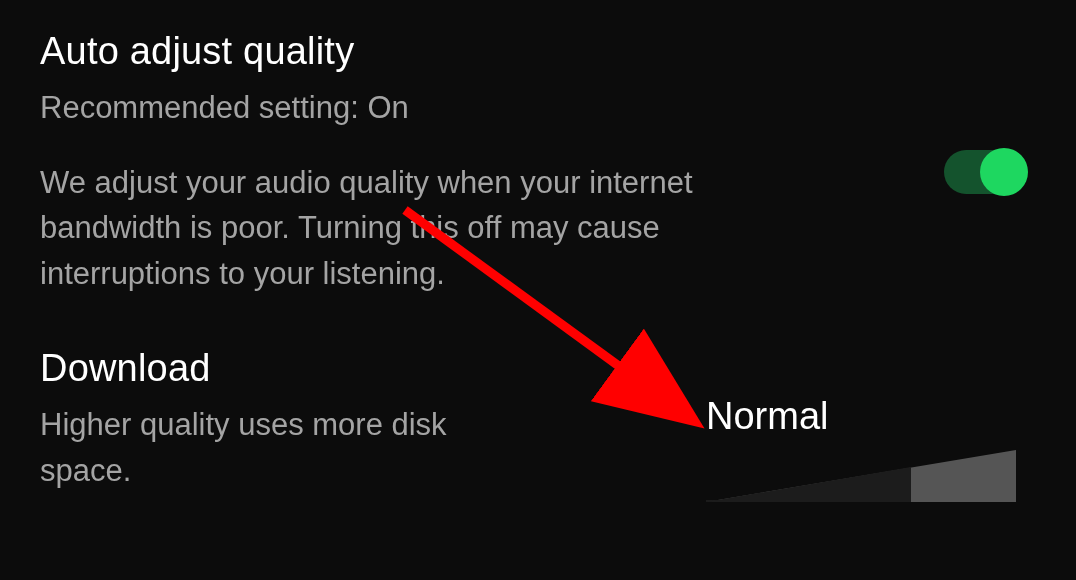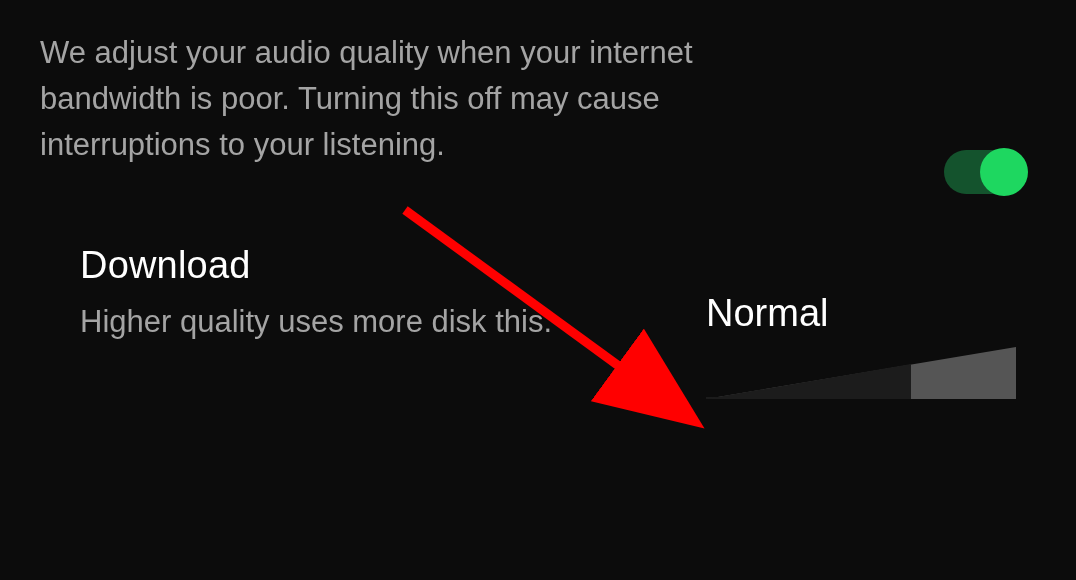--- a/index.html
+++ b/index.html
@@ -69,21 +69,20 @@
     }
     .download-row {
       display: flex;
       align-items: flex-start;
       justify-content: space-between;
       margin-top: 10px;
     }
     .download-text {
       flex: 1;
       max-width: 500px;
-      margin-left: 40px;
     }
     .download-value-area {
       display: flex;
       flex-direction: column;
       align-items: flex-start;
       margin-right: 20px;
       margin-top: 48px;
     }
     .value-text {
       color: #ffffff;
@@ -132,31 +131,33 @@
       width: 340px;
       height: 260px;
     }
   </style>
 </head>
 <body>
 
 <div class="container">
   <div class="setting-row">
     <div class="setting-text">
+      <div class="title">Auto adjust quality</div>
+      <div class="subtitle">Recommended setting: On</div>
       <div class="description">We adjust your audio quality when your internet bandwidth is poor. Turning this off may cause interruptions to your listening.</div>
     </div>
     <div class="toggle">
       <div class="toggle-knob"></div>
     </div>
   </div>
 
   <div class="download-row">
     <div class="download-text">
       <div class="title">Download</div>
-      <div class="description">Higher quality uses more disk this.</div>
+      <div class="description">Higher quality uses more disk space.</div>
     </div>
     <div class="download-value-area">
       <div class="value-text">Normal</div>
       <div class="signal-bars">
         <div class="triangle">
           <div class="triangle-dark"></div>
         </div>
       </div>
     </div>
   </div>

